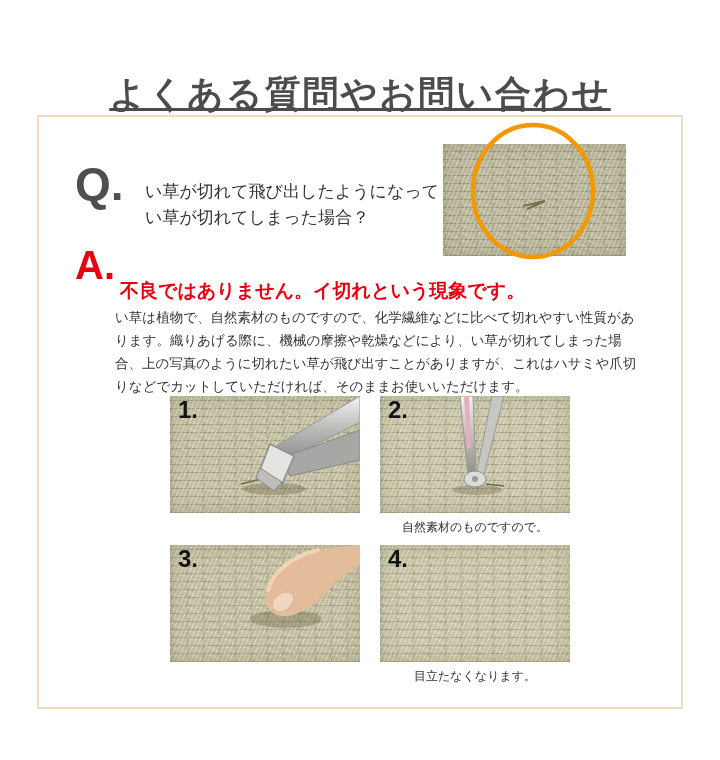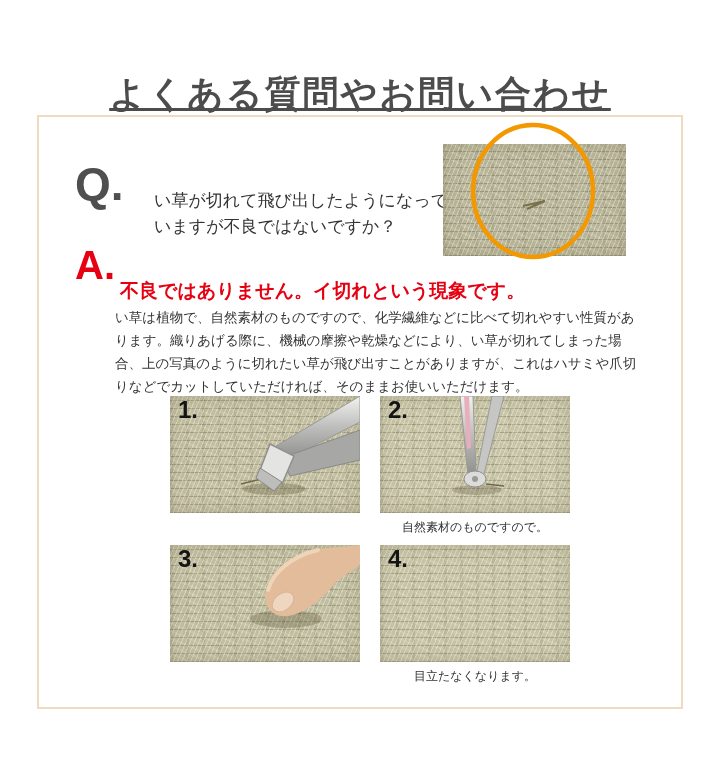--- a/index.html
+++ b/index.html
@@ -17,21 +17,21 @@
   .faq-box{
     position:absolute;left:37px;top:115px;width:642px;height:590px;
     border:2px solid #eedcc0;background:#ffffff;
   }
   .q-mark{
     position:absolute;left:36px;top:44px;
     font-size:46px;font-weight:bold;color:#4f4f4f;line-height:1;
   }
   .q-text{
     position:absolute;left:106px;top:62px;width:300px;
-    font-size:17px;line-height:26px;color:#333333;margin:9px;font-family:Liberation Serif, serif;
+    font-size:17px;line-height:26px;color:#333333;margin:0;font-family:Liberation Serif, serif;
   }
   
   .tatami{
     background-color:#c1bd9f;
     background-image:
       repeating-linear-gradient(113deg, rgba(255,255,248,.33) 0px, rgba(255,255,248,.33) 1px, rgba(0,0,0,0) 1px, rgba(0,0,0,0) 4px),
       repeating-linear-gradient(23deg, rgba(255,255,248,.12) 0px, rgba(255,255,248,.12) 2px, rgba(0,0,0,0) 2px, rgba(0,0,0,0) 7px),
       repeating-linear-gradient(0deg, rgba(88,82,54,.30) 0px, rgba(88,82,54,.30) 1px, rgba(0,0,0,0) 1px, rgba(0,0,0,0) 8px),
       repeating-linear-gradient(90deg, rgba(120,114,84,.15) 0px, rgba(120,114,84,.15) 3px, rgba(0,0,0,0) 3px, rgba(0,0,0,0) 16px);
     box-shadow:inset 0 0 16px rgba(110,102,70,.30);
@@ -76,21 +76,21 @@
 </style>
 </head>
 <body>
 
 <h1 class="page-title">よくある質問やお問い合わせ</h1>
 
 <div class="faq-box">
 
   <div class="q-mark">Q.</div>
 
-  <p class="q-text"><span>い草が切れて飛び出したようになって</span><br><span>いますが不良ではないですか？</span></p>
+  <p class="q-text"><span>い草が切れて飛び出したようになって</span><br><span>い草が切れてしまった場合？</span></p>
 
   <div class="top-photo tatami tatami-dark">
     <svg class="circle-svg" viewBox="0 0 128 142">
       <ellipse cx="64" cy="71" rx="60" ry="66" fill="none" stroke="#f39800" stroke-width="4.5"></ellipse>
     </svg>
     <svg width="183" height="112" viewBox="0 0 183 112" style="position:absolute;left:0;top:0;">
       <path d="M80,62 l22,-5 l-18,8" fill="none" stroke="#77714d" stroke-width="2"></path>
     </svg>
   </div>
 

